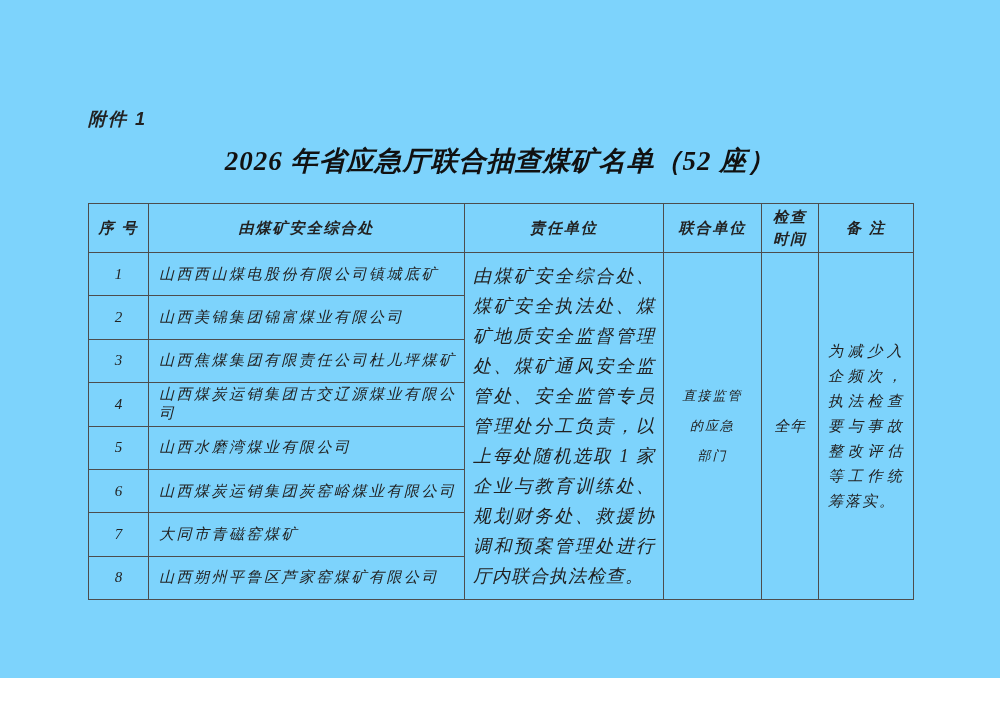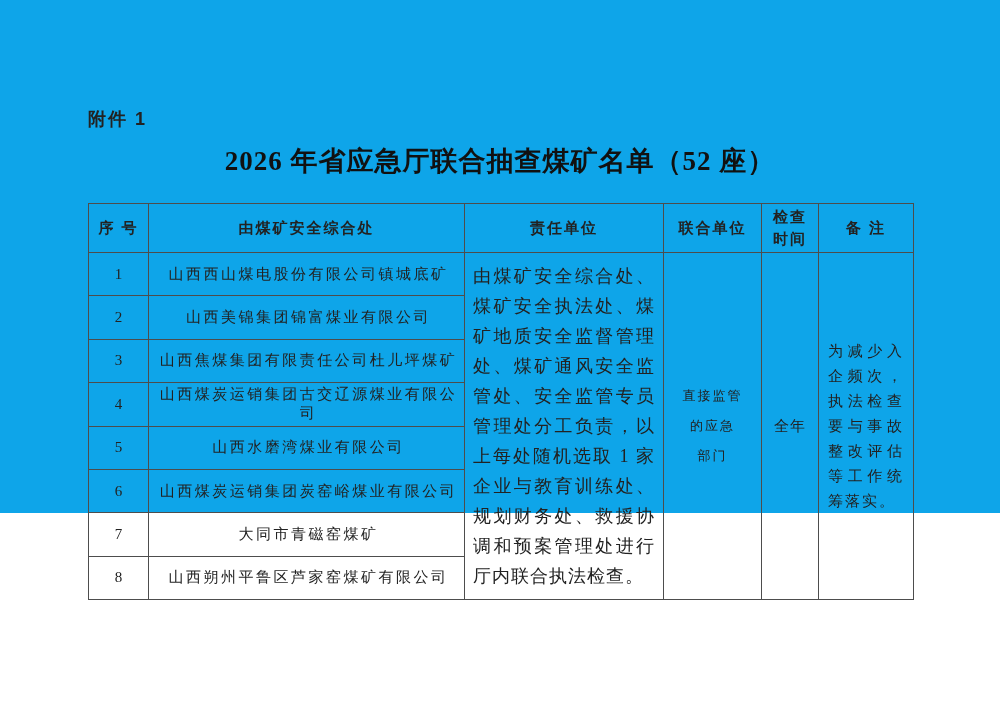--- a/index.html
+++ b/index.html
@@ -6,22 +6,23 @@
   html, body { width: 1000px; height: 706px; }
   body {
     background: #ffffff;
     font-family: "Liberation Serif", "DejaVu Serif", serif;
     color: #1f1f1f;
     position: relative;
   }
   .page {
     position: absolute;
     left: 0; top: 0;
-    width: 1000px; height: 513px;
-    background: #0ea5e9;
+    width: 1000px; height: 678px;
+    background: #7dd3fc;
+    font-style: italic;
   }
   .attachment-label {
     position: absolute;
     left: 88px; top: 107px;
     font-family: "Liberation Sans", "DejaVu Sans", sans-serif;
     font-weight: bold;
     font-size: 18px;
     letter-spacing: 2px;
     color: #222222;
   }
@@ -61,21 +62,21 @@
     white-space: pre-line;
     line-height: 22px;
   }
   table.mine-table td.no-cell {
     height: 42px;
     text-align: center;
     font-size: 15px;
     color: #222222;
   }
   table.mine-table td.name-cell {
-    text-align: center;
+    text-align: left;
     padding-left: 10px;
     padding-right: 6px;
     letter-spacing: 2.5px;
     font-size: 15px;
     color: #222222;
   }
   td.responsible-cell {
     padding: 8px 8px;
     text-align: justify;
     letter-spacing: 1px;

